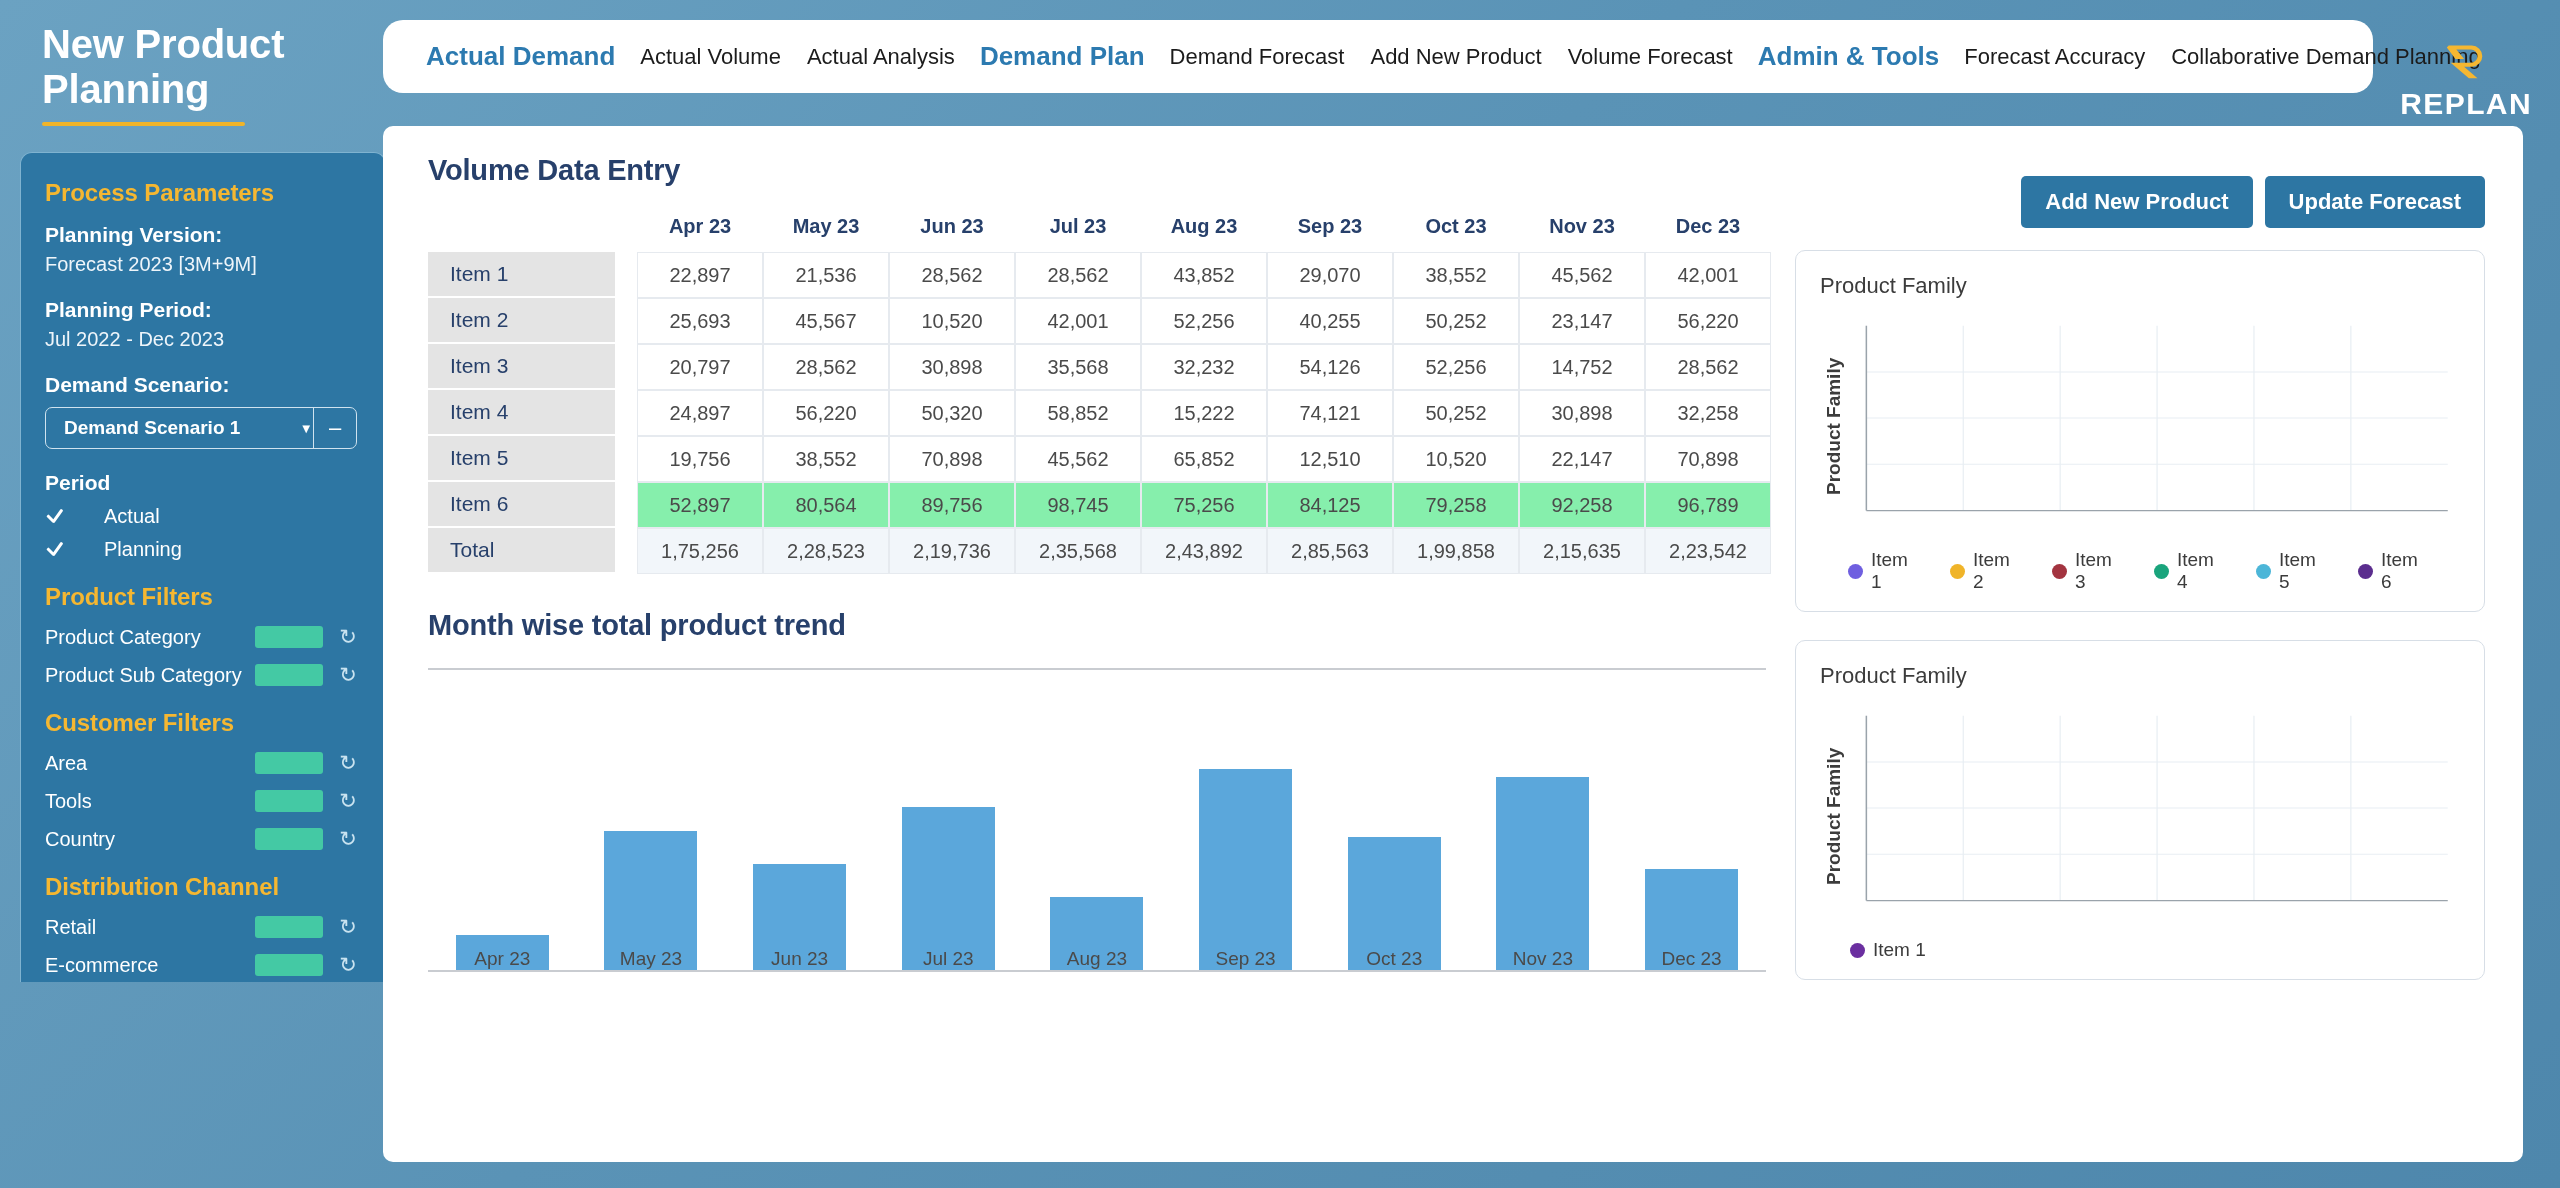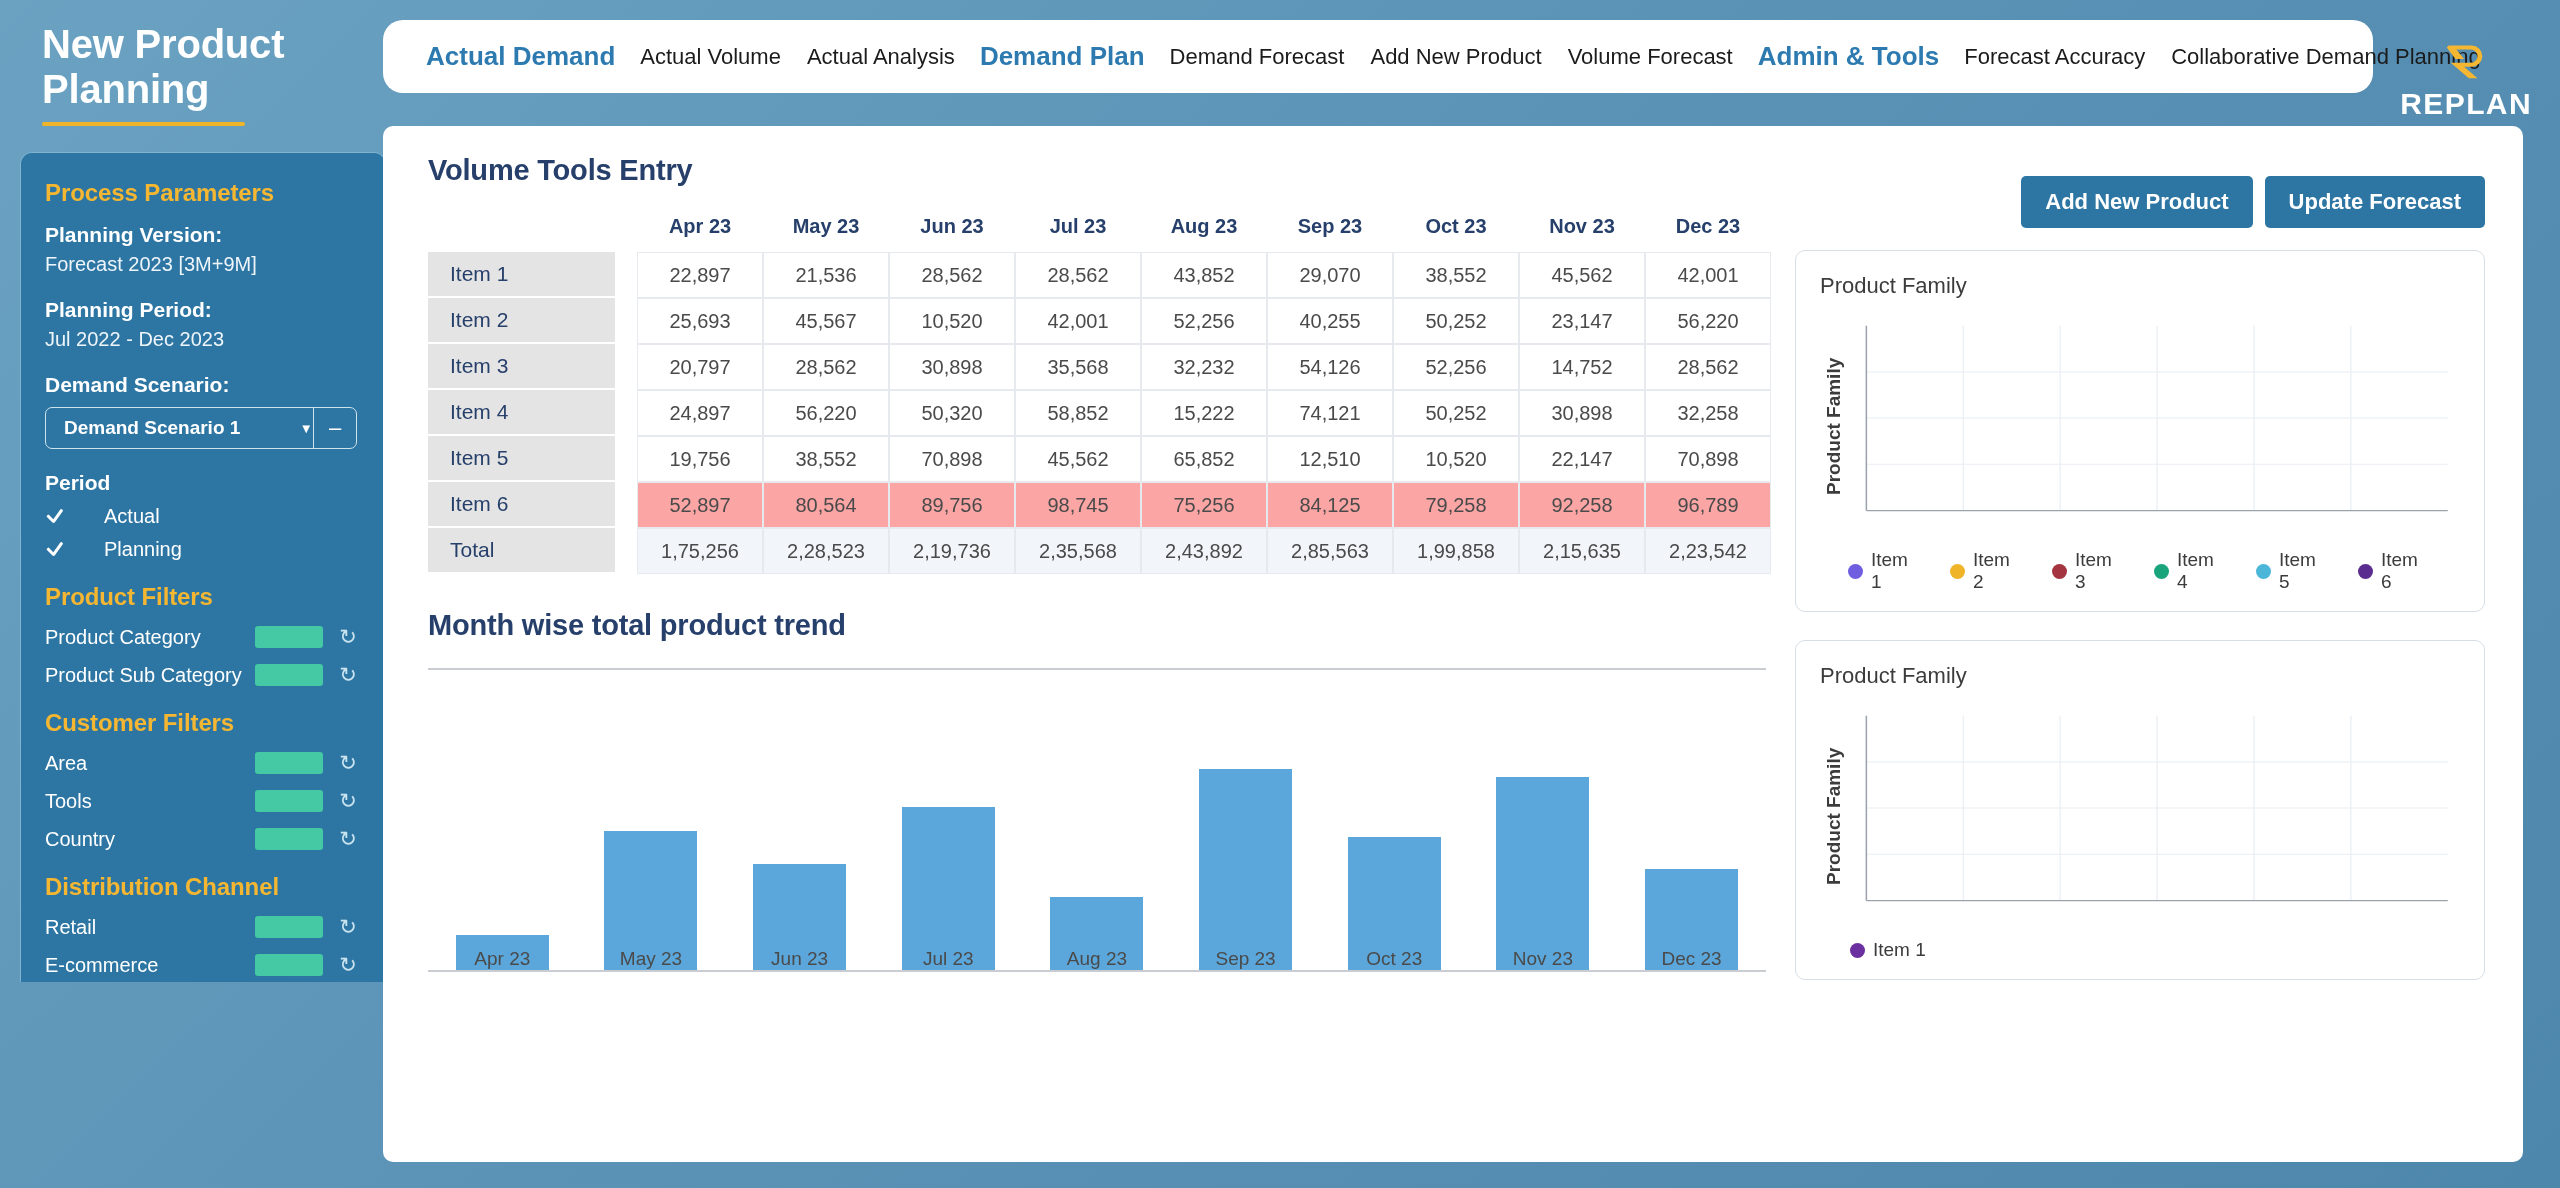--- a/index.html
+++ b/index.html
@@ -117,21 +117,21 @@
     padding:0 0 14px 0; min-width:126px;
   }
   .rowname {
     background:#e4e4e4; color:#27406b; font-size:21px; font-weight:normal;
     padding:10px 0 10px 22px; width:187px; height:36px; border-bottom:2px solid #fff;
   }
   td.cell {
     border:1px solid #e6eaef; font-size:20px; color:#4a4a4a;
     text-align:center; padding:9px 0; min-width:126px; background:#fff;
   }
-  tr.alt td.cell { background:#fca5a5; }
+  tr.alt td.cell { background:#86efac; }
   tr.total td.cell { background:#f2f6fa; }
   .spacer-col { width:22px; }
 
   
   .actions { position:absolute; right:0; top:22px; display:flex; gap:12px; }
   .btn {
     background:#2d76a3; color:#fff; font-size:22px; font-weight:bold;
     border:none; border-radius:5px; padding:13px 24px; cursor:pointer;
     white-space:nowrap;
   }
@@ -285,21 +285,21 @@
   <div class="brand">
     <svg class="brand-mark" viewBox="0 0 48 48">
       <path d="M6 10 H30 A11 11 0 0 1 30 32 H22 L36 44 H27 L8 28 H29 A7 7 0 0 0 29 14 H14 L22 24 H13 L4 12 Z" fill="#f5b731"></path>
     </svg>
     <span class="brand-text">REPLAN</span>
   </div>
 
   <div class="panel">
     <div class="content">
 
-      <div class="sect-title">Volume Tools  Entry</div>
+      <div class="sect-title">Volume Data  Entry</div>
 
       <div class="actions">
         <button class="btn">Add New Product</button>
         <button class="btn">Update Forecast</button>
       </div>
 
       <div class="tbl-wrap">
         <table>
           <thead>
             <tr>

